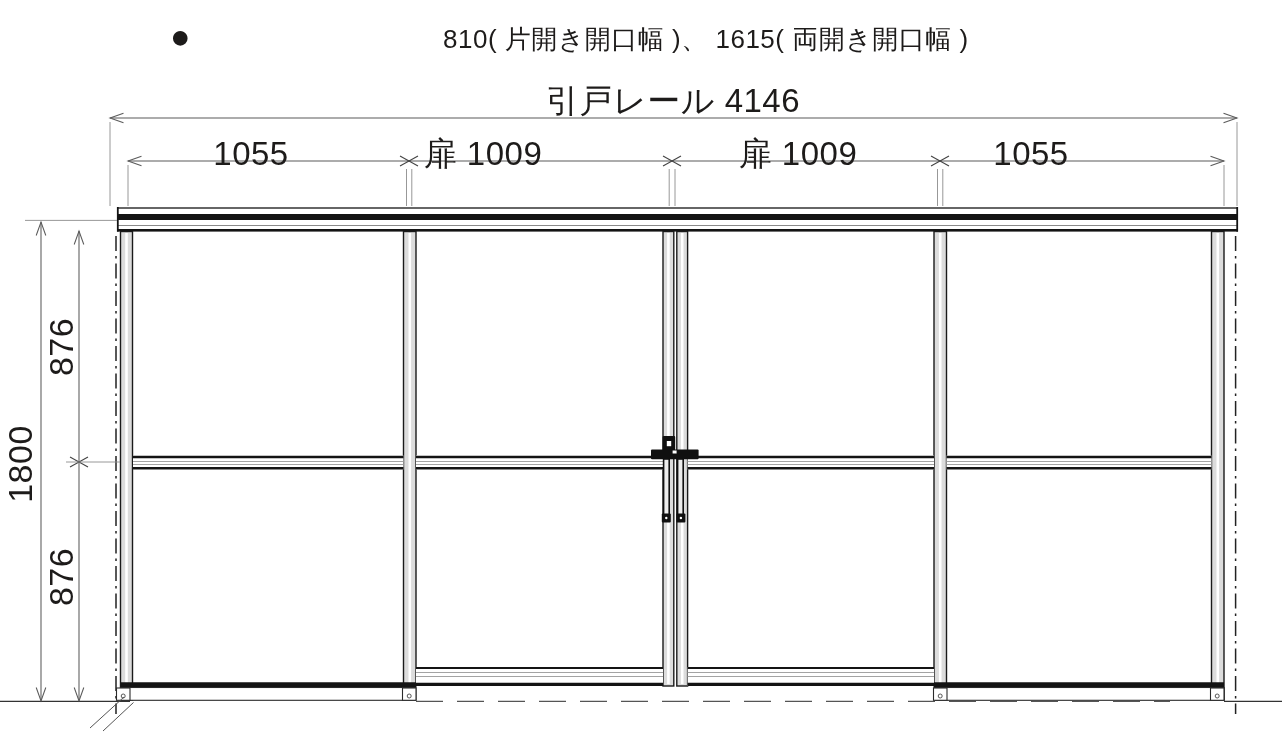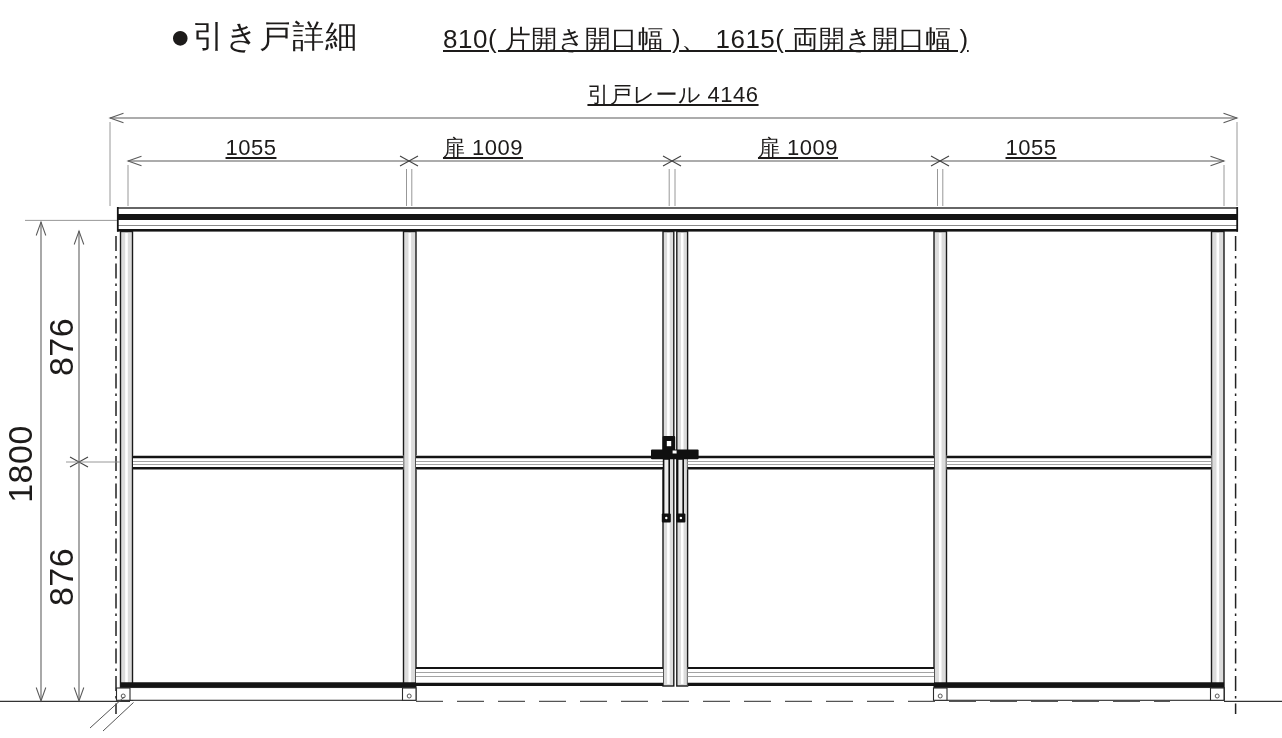--- a/index.html
+++ b/index.html
@@ -3,22 +3,22 @@
 <meta charset="utf-8">
 <style>
   html,body{margin:0;padding:0;background:#ffffff;}
   .stage{
     position:relative;width:1282px;height:738px;background:#ffffff;
     font-family:"Liberation Sans","DejaVu Sans",sans-serif;color:#1d1b1a;overflow:hidden;
   }
   .stage svg{position:absolute;left:0;top:0;}
   .title{position:absolute;left:170px;top:19px;display:flex;align-items:center;font-size:32px;font-weight:500;letter-spacing:1px;white-space:nowrap;line-height:1;}
   .title .bullet{font-size:34px;margin-right:1px;}
-  .note{position:absolute;left:443px;top:26px;font-size:26px;letter-spacing:0.5px;white-space:nowrap;line-height:1;text-decoration:underline;}
-  .dim-text{position:absolute;font-size:22px;white-space:nowrap;line-height:1;transform:translateX(-50%);letter-spacing:0.5px;text-decoration:underline;}
+  .note{position:absolute;left:443px;top:26px;font-size:26px;letter-spacing:0.5px;white-space:nowrap;line-height:1;}
+  .dim-text{position:absolute;font-size:33px;white-space:nowrap;line-height:1;transform:translateX(-50%);letter-spacing:0.5px;}
   .dim-text-v{position:absolute;font-size:34px;white-space:nowrap;line-height:1;transform:translate(-50%,-50%) rotate(-90deg);letter-spacing:0.5px;}
   .rail-label{left:673px;top:84px;}
   .seg-label{top:137px;}
   .seg-1{left:251px;} .seg-2{left:483px;} .seg-3{left:798px;} .seg-4{left:1031px;}
   .h-total{left:20px;top:464px;}
   .h-upper{left:61px;top:347px;}
   .h-lower{left:61px;top:577px;}
 </style>
 </head>
 <body>
@@ -195,21 +195,20 @@
     </g>
 
     <g stroke="#555" stroke-width="1">
       <line x1="124" y1="697" x2="90" y2="728"></line>
       <line x1="133.5" y1="702.5" x2="103" y2="731"></line>
     </g>
   </svg>
 
   <div class="title">
     <span class="bullet">●</span>
-    <span>引き戸詳細</span>
   </div>
   <div class="note">810( 片開き開口幅 )、 1615( 両開き開口幅 )</div>
 
   <div class="dim-text rail-label">引戸レール 4146</div>
 
   <div class="dim-text seg-label seg-1">1055</div>
   <div class="dim-text seg-label seg-2">扉 1009</div>
   <div class="dim-text seg-label seg-3">扉 1009</div>
   <div class="dim-text seg-label seg-4">1055</div>
 

